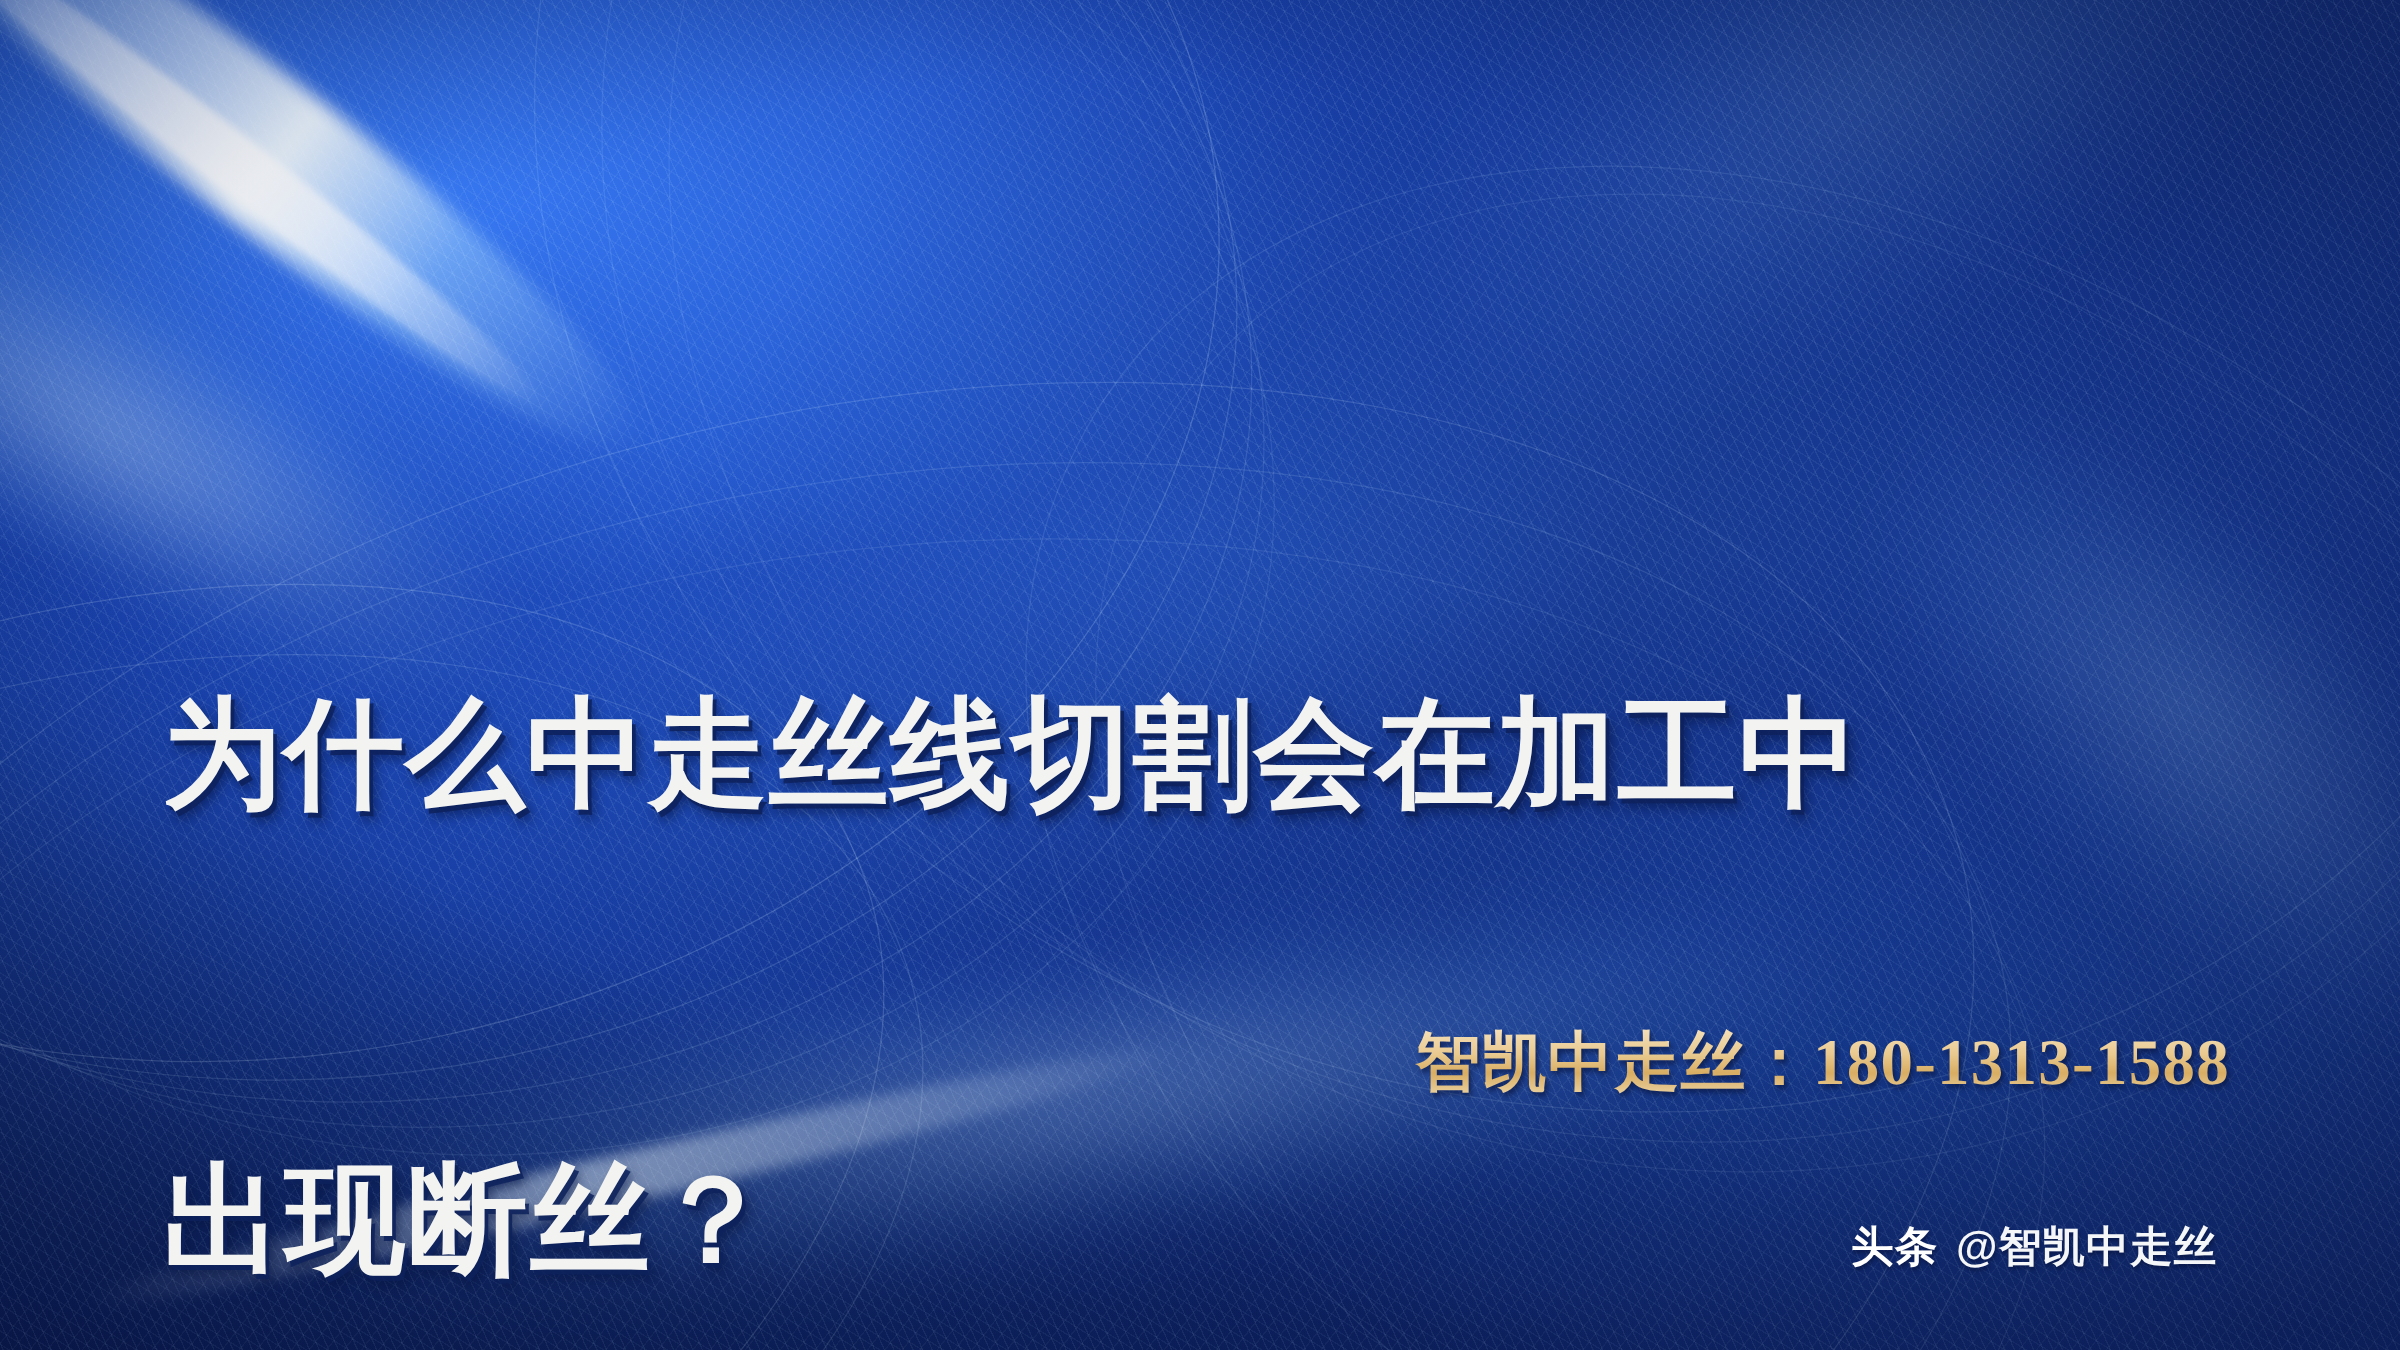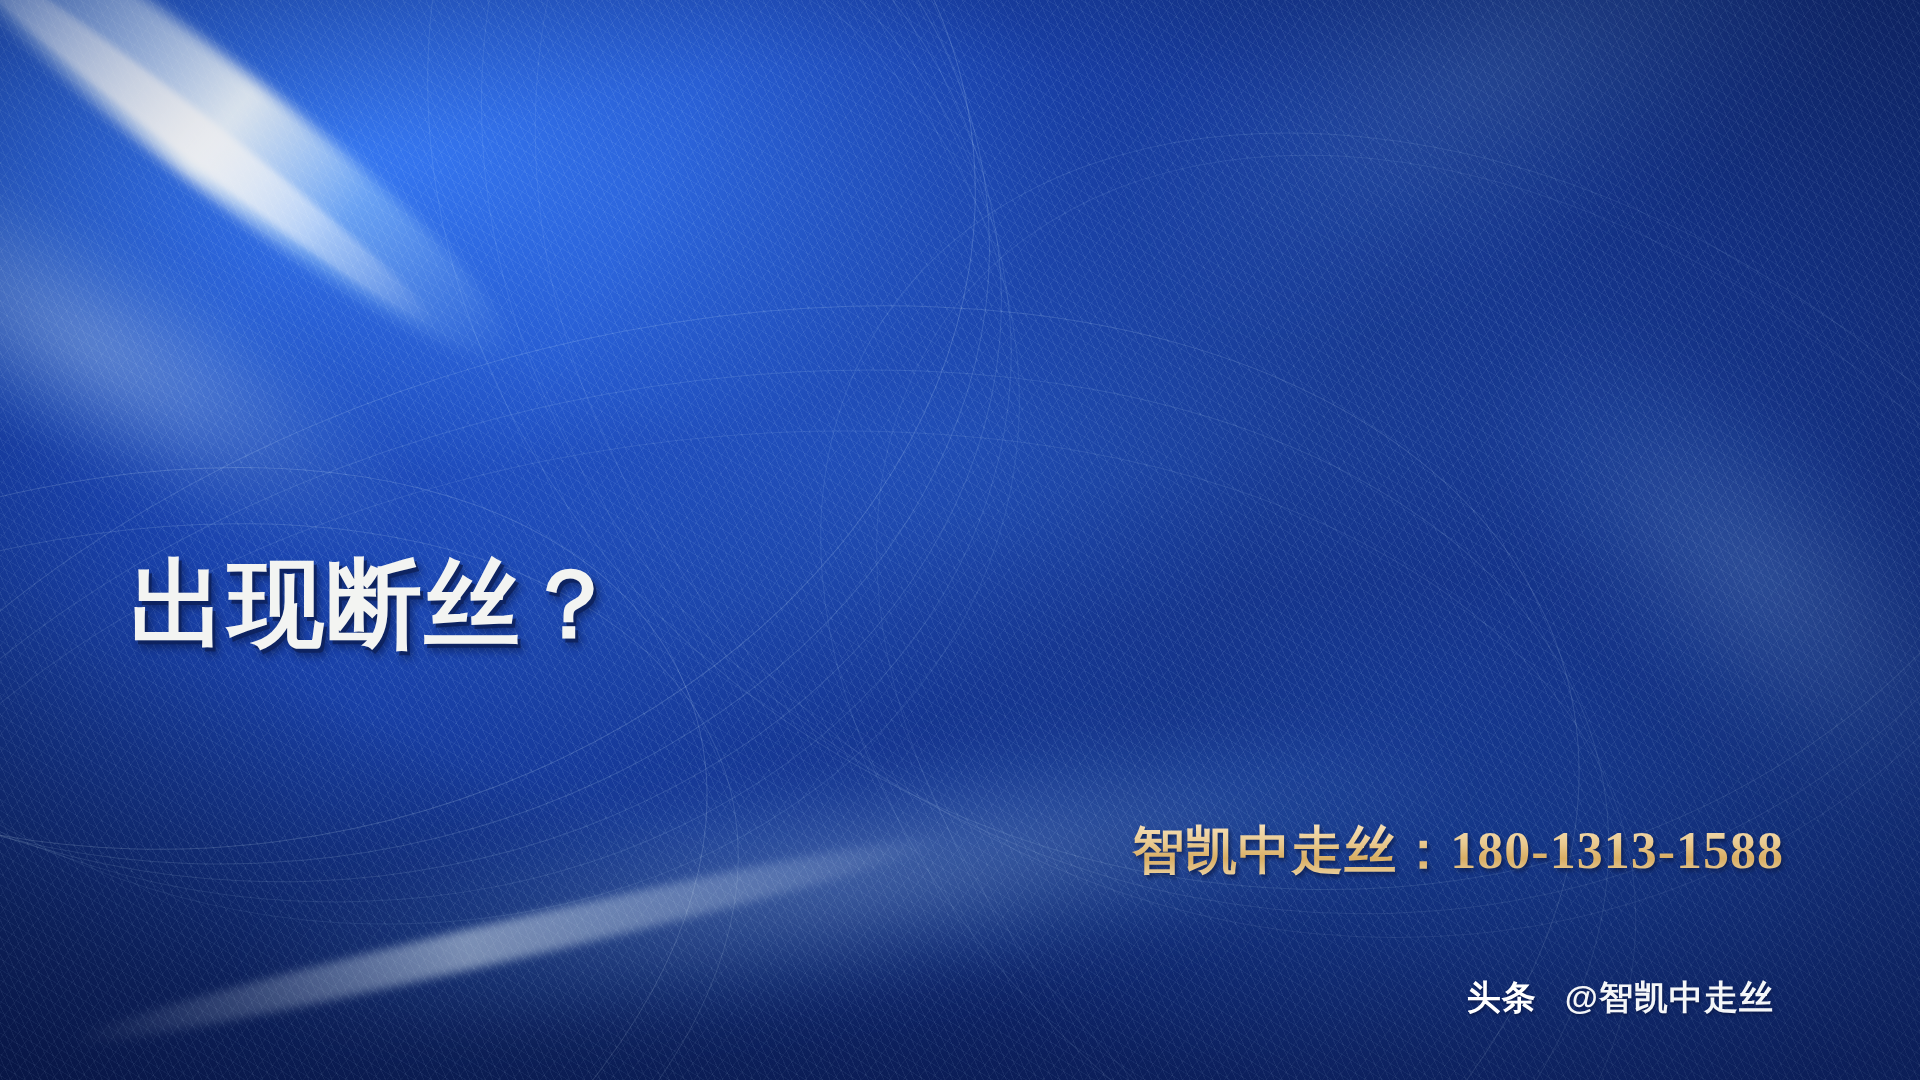--- a/index.html
+++ b/index.html
@@ -156,21 +156,21 @@
     font-size: 96px;
     line-height: 115px;
     letter-spacing: 1px;
     color: #f3f4f2;
     text-shadow:
       3px 4px 0 rgba(13,33,92,0.85),
       5px 7px 9px rgba(6,18,60,0.55);
     white-space: pre-wrap;
   }
   .headline .ln { display: block; }
-  .headline .ln2 { letter-spacing: 2px; }
+  .headline .ln2 { letter-spacing: 2px; margin-top: 28px; }
 
   .contact {
     position: absolute;
     right: 136px;
     top: 820px;
     font-family: "Liberation Serif", "DejaVu Serif", serif;
     font-weight: 700;
     font-size: 52px;
     line-height: 62px;
     letter-spacing: 1px;
@@ -182,21 +182,21 @@
     -webkit-text-fill-color: transparent;
     filter: drop-shadow(2px 3px 2px rgba(10,24,70,0.75));
   }
 
   .watermark {
     position: absolute;
     right: 146px;
     top: 975px;
     display: flex;
     align-items: center;
-    gap: 28px;
+    gap: 14px;
     white-space: nowrap;
   }
   .wm-brand {
     font-weight: 700;
     font-size: 34px;
     color: #ffffff;
     letter-spacing: 1px;
     text-shadow: 1px 2px 3px rgba(8,20,62,0.7);
   }
   .wm-handle {
@@ -244,20 +244,21 @@
   <div class="glow-streak streak-soft-left"></div>
   <div class="glow-streak streak-main"></div>
   <div class="glow-streak streak-main2"></div>
   <div class="glow-streak streak-right"></div>
   <div class="glow-streak streak-bottom"></div>
   <div class="glow-streak streak-bottom-thin"></div>
 
   <div class="bg-vignette"></div>
 
   <div class="headline">
+    <span class="ln ln1">为什么中走丝线切割会在加工中</span>
     <span class="ln ln2">出现断丝？</span>
   </div>
 
   <div class="contact">智凯中走丝：180-1313-1588</div>
 
   <div class="watermark">
     <span class="wm-brand">头条</span>
     <span class="wm-handle">@智凯中走丝</span>
   </div>
 

